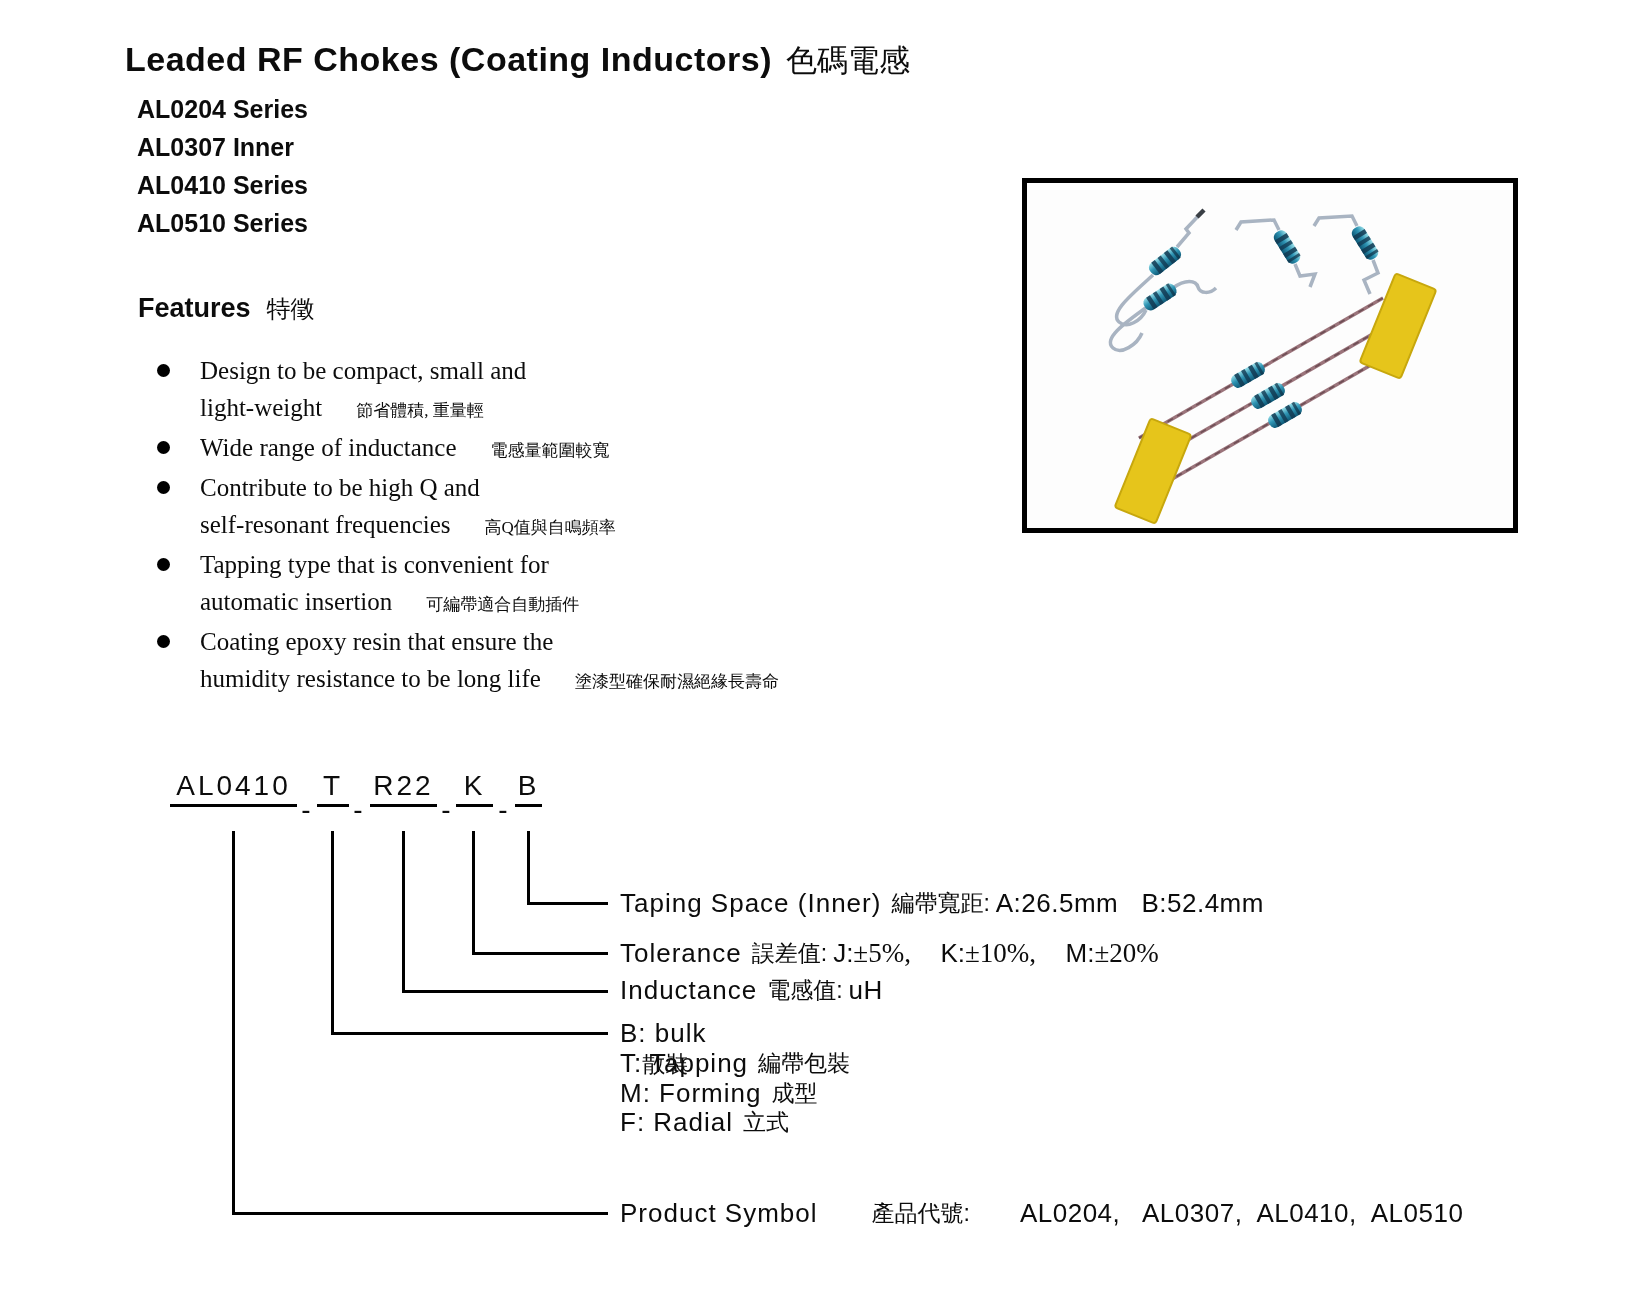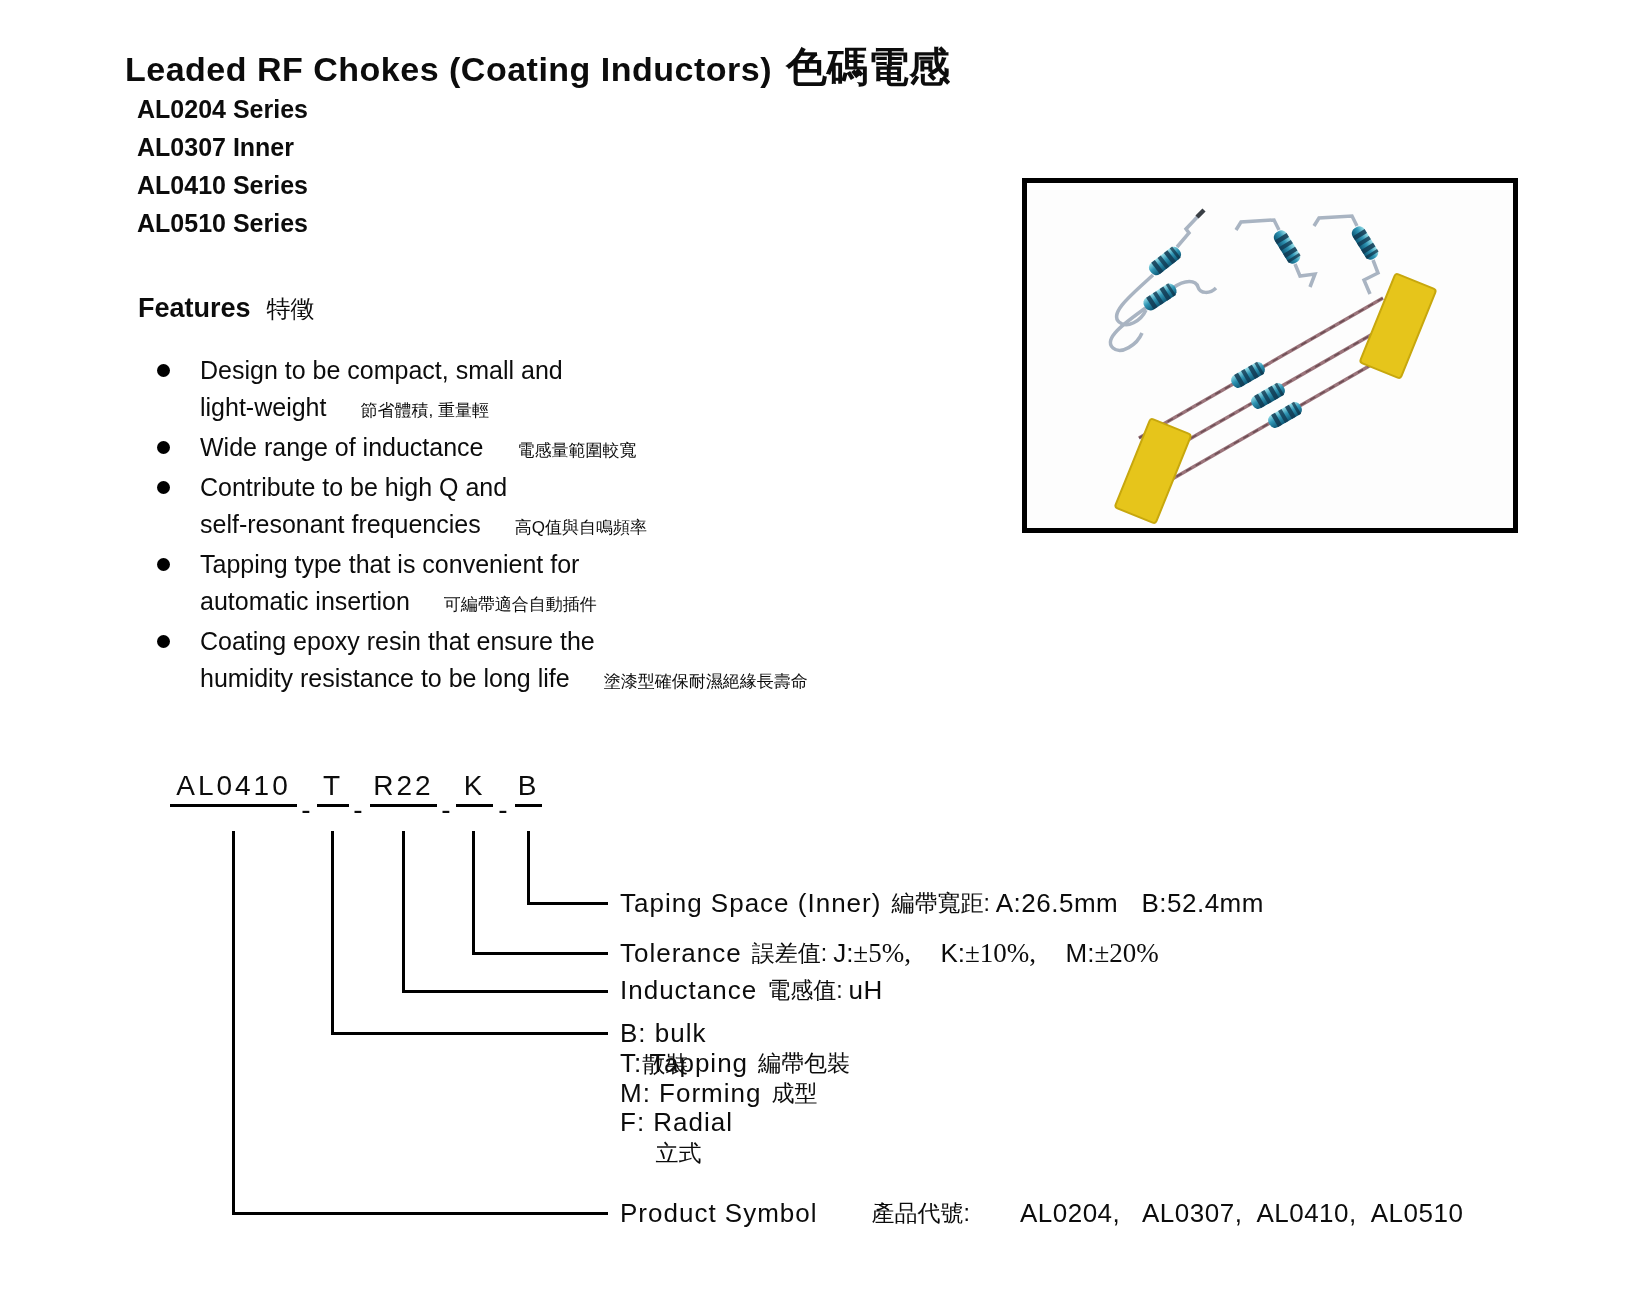--- a/index.html
+++ b/index.html
@@ -3,31 +3,31 @@
 <meta charset="utf-8">
 <style>
   html,body{margin:0;padding:0;background:#ffffff;}
   body{width:1652px;height:1306px;position:relative;overflow:hidden;
        font-family:"Liberation Sans","DejaVu Sans",sans-serif;color:#0c0c0c;}
   .abs{position:absolute;}
 
   
   .title{left:125px;top:40px;white-space:nowrap;}
   .title .en{font-size:34px;font-weight:bold;letter-spacing:.5px;}
-  .title .zh{font-size:41px;font-weight:bold;margin-left:14px;}
+  .title .zh{font-size:31px;font-weight:normal;margin-left:14px;}
 
   
   .series{left:137px;top:90px;font-size:25px;font-weight:bold;line-height:38px;}
 
   
   .features-h{left:138px;top:293px;white-space:nowrap;}
   .features-h .en{font-size:27px;font-weight:bold;}
   .features-h .zh{font-size:24px;margin-left:16px;}
   .bullets{left:155px;top:352px;width:790px;font-size:25px;line-height:37px;}
-  .bullet{position:relative;padding-left:45px;}
+  .bullet{position:relative;padding-left:45px;font-family:Liberation Serif, serif;}
   .dot{position:absolute;left:2px;top:12px;width:13px;height:13px;border-radius:50%;background:#000;}
   .zh-s{font-size:17px;margin-left:34px;}
 
   
   .photo-frame{left:1022px;top:178px;width:486px;height:345px;border:5px solid #000;background:#fdfdfd;}
 
   
   .seg{position:absolute;top:768px;height:36px;border-bottom:3px solid #000;
        display:flex;align-items:center;justify-content:center;
        font-size:28px;letter-spacing:3px;white-space:nowrap;}
@@ -193,21 +193,21 @@
   <span class="zh">散裝</span>
 </div>
 <div class="row" style="top:1048px;">
   <span class="en">T: Tapping</span>
   <span class="zh">編帶包裝</span>
 </div>
 <div class="row" style="top:1078px;">
   <span class="en">M: Forming</span>
   <span class="zh">成型</span>
 </div>
-<div class="row" style="top:1107px;flex-direction:column;">
+<div class="row" style="top:1107px;">
   <span class="en">F: Radial</span>
   <span class="zh">立式</span>
 </div>
 
 <div class="row" style="top:1198px;gap:44px;">
   <span class="en">Product Symbol</span>
   <span class="zh">產品代號:</span>
   <span class="val">AL0204,   AL0307,  AL0410,  AL0510</span>
 </div>
 

